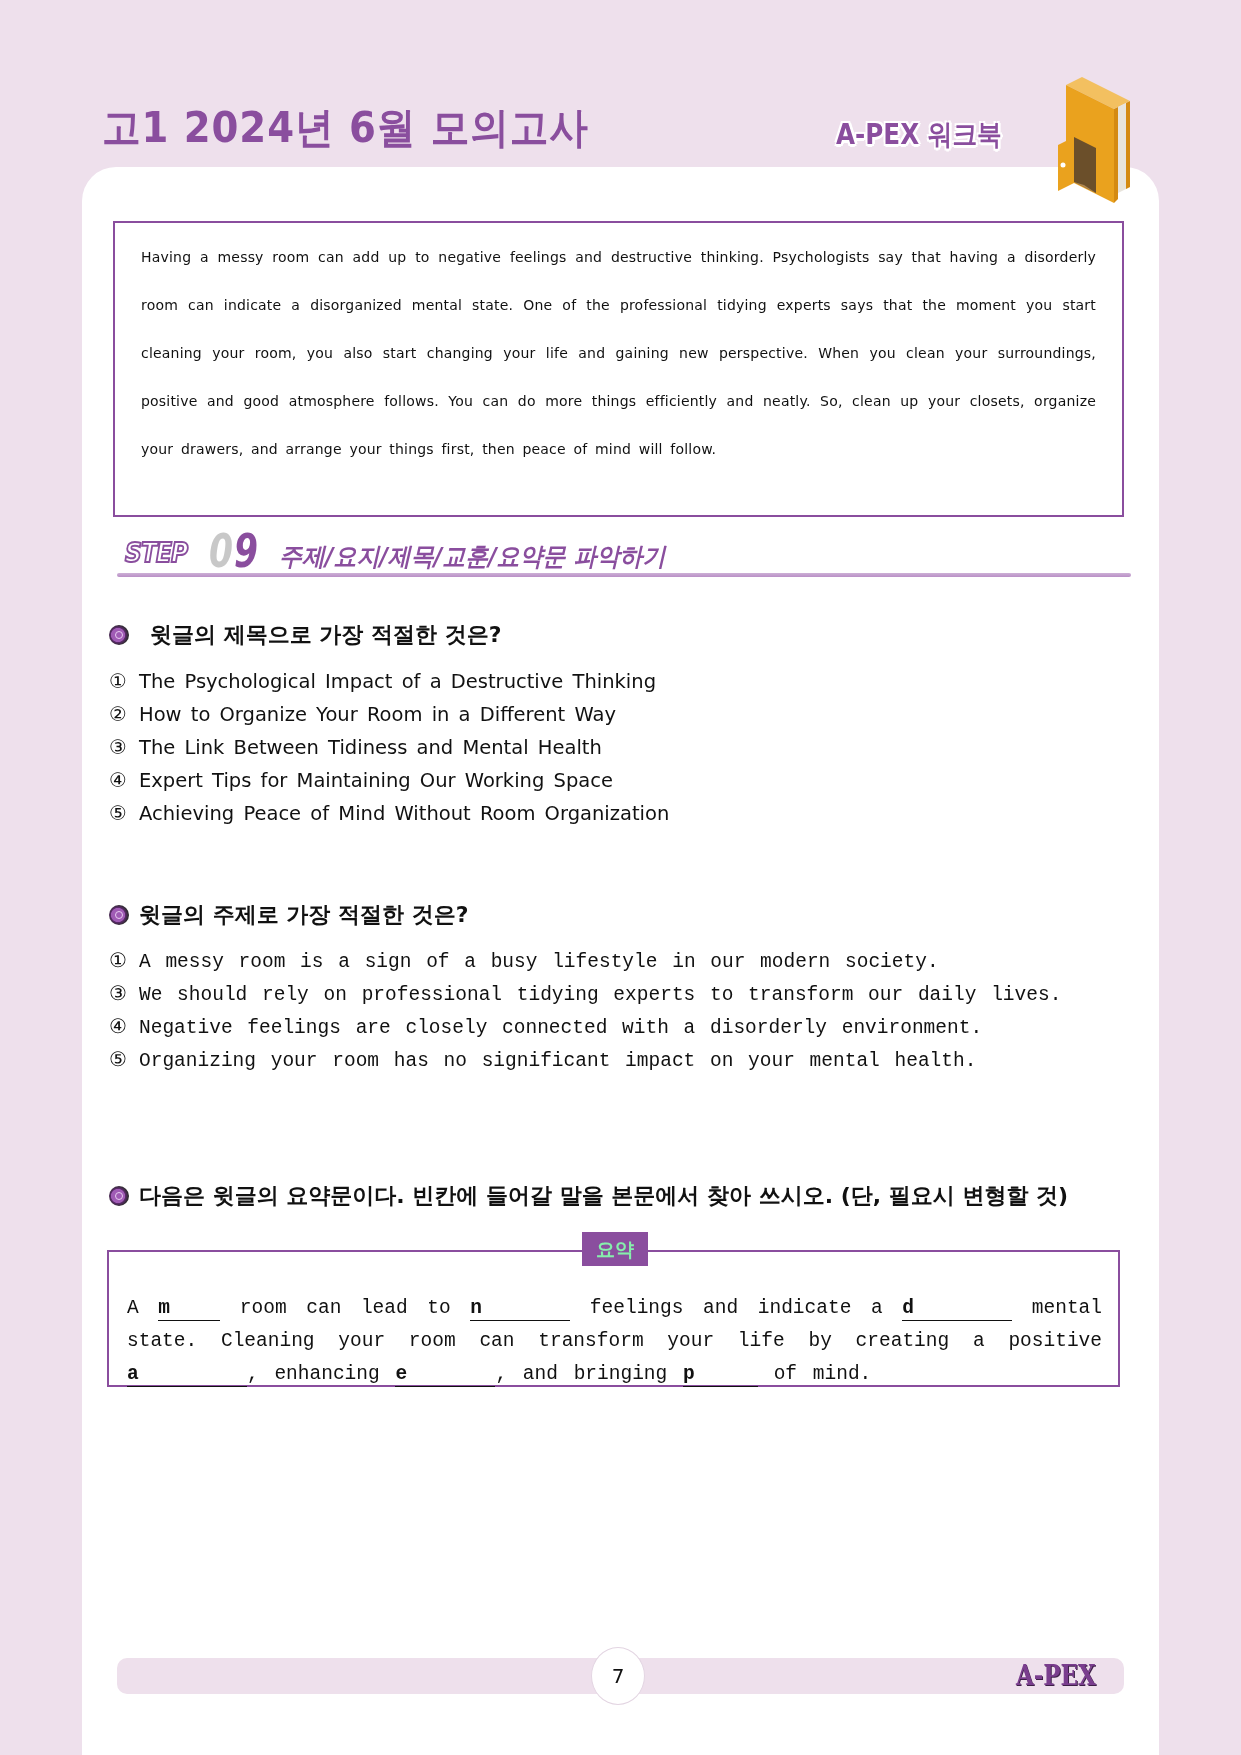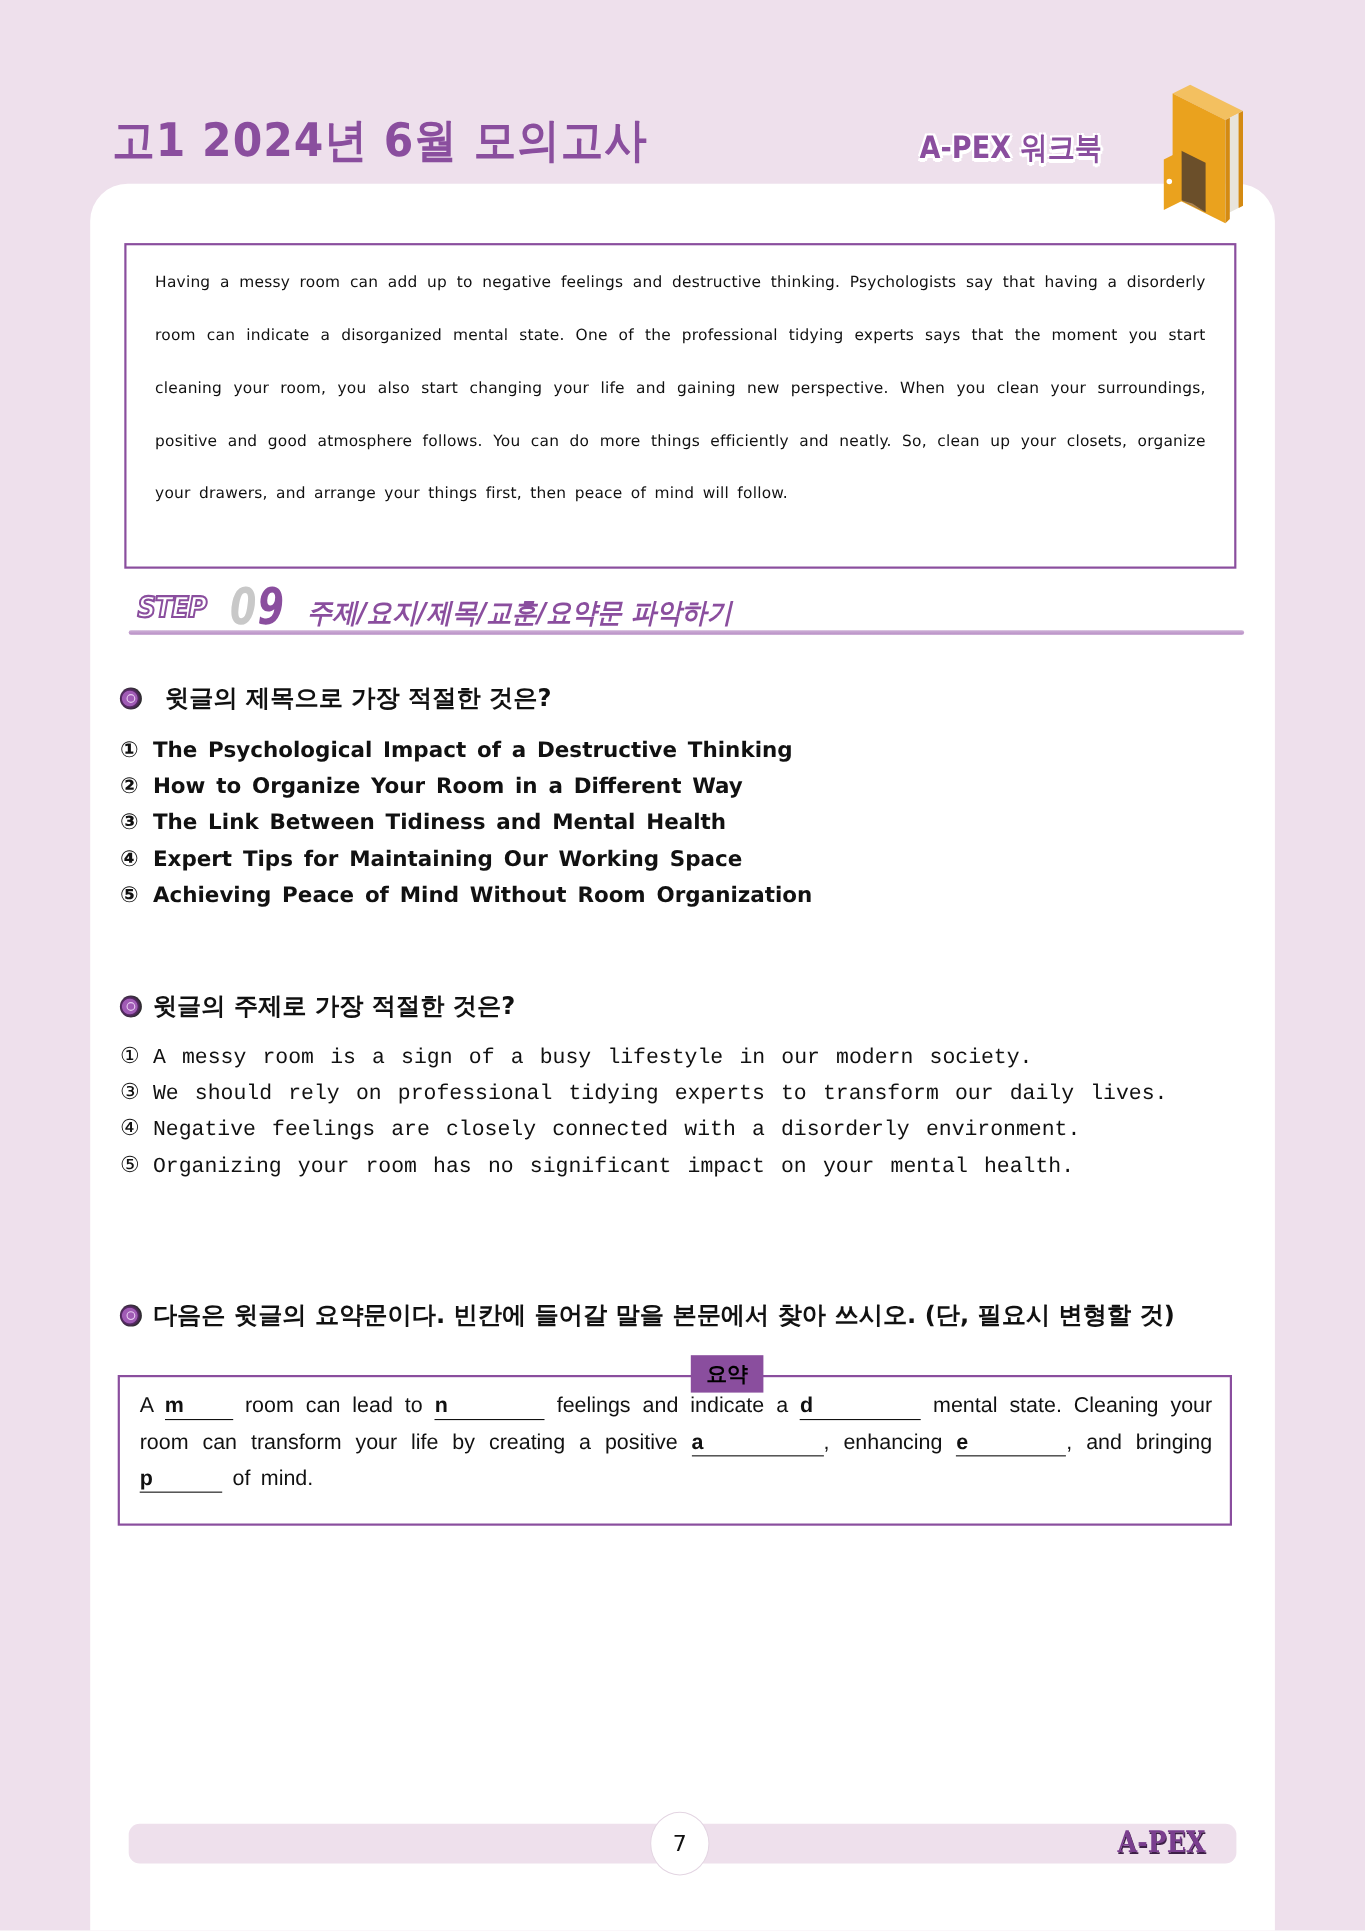--- a/index.html
+++ b/index.html
@@ -84,28 +84,28 @@
     }
     .options {
       position: absolute; left: 109px; margin: 0; padding: 0; list-style: none;
       font-family: "DejaVu Sans", sans-serif; font-size: 19.5px;
     }
     .options li { height: 33px; line-height: 33px; white-space: nowrap; word-spacing: 3px; }
     .options .num { display: inline-block; width: 30px; font-size: 20px; }
     .summary-box {
       position: absolute; left: 107px; top: 1250px; width: 1013px; height: 137px;
       border: 2px solid #8a4e9e; box-sizing: border-box;
-      padding: 10px 16px 0 18px;
-      font-family: Liberation Sans, sans-serif; font-size: 19.5px; line-height: 33px;
+      padding: 40px 16px 0 18px;
+      font-family: Liberation Mono, monospace; font-size: 19.5px; line-height: 33px;
       text-align: justify; word-spacing: 4px;
     }
     .summary-tag {
       position: absolute; left: 582px; top: 1232px; width: 66px; height: 34px;
-      background: #8a4e9e; color: #000000; text-align: center;
-      font-family: "DejaVu Sans", sans-serif; font-weight: bold; font-size: 19px; line-height: 34px; margin-left: 46px;
+      background: #8a4e9e; color: #86efac; text-align: center;
+      font-family: "DejaVu Sans", sans-serif; font-weight: bold; font-size: 19px; line-height: 34px;
     }
     .blank {
       display: inline-block; border-bottom: 1.5px solid #111; font-weight: bold;
       line-height: 24px; vertical-align: baseline; text-align: left;
     }
     .footer-bar {
       position: absolute; left: 117px; top: 1658px; width: 1007px; height: 36px;
       background: #eee0ec; border-radius: 10px;
     }
     .page-num {
@@ -148,21 +148,21 @@
   <span class="step-num-0">0</span>
   <span class="step-num-9">9</span>
   <span class="step-title">주제/요지/제목/교훈/요약문 파악하기</span>
   <div class="step-line"></div>
 </div>
 
 <div class="question" style="top:620px;gap:21px;">
   <span class="q-icon"></span>
   <span>윗글의 제목으로 가장 적절한 것은?</span>
 </div>
-<ul class="options" style="top:665px;font-weight:bold;">
+<ul class="options" style="top:665px;">
   <li><span class="num">①</span><span>The Psychological Impact of a Destructive Thinking</span></li>
   <li><span class="num">②</span><span>How to Organize Your Room in a Different Way</span></li>
   <li><span class="num">③</span><span>The Link Between Tidiness and Mental Health</span></li>
   <li><span class="num">④</span><span>Expert Tips for Maintaining Our Working Space</span></li>
   <li><span class="num">⑤</span><span>Achieving Peace of Mind Without Room Organization</span></li>
 </ul>
 
 <div class="question" style="top:900px;">
   <span class="q-icon"></span>
   <span>윗글의 주제로 가장 적절한 것은?</span>

